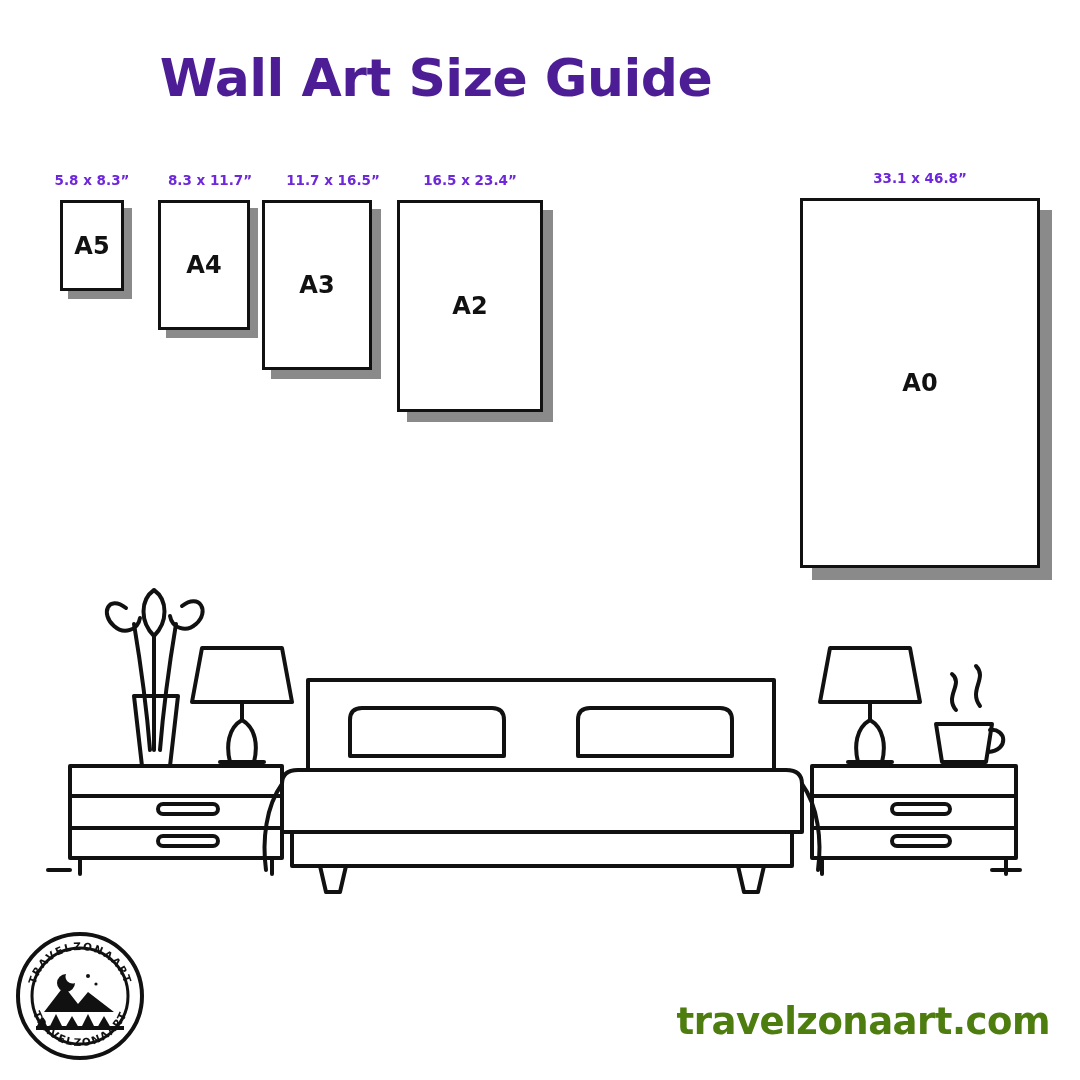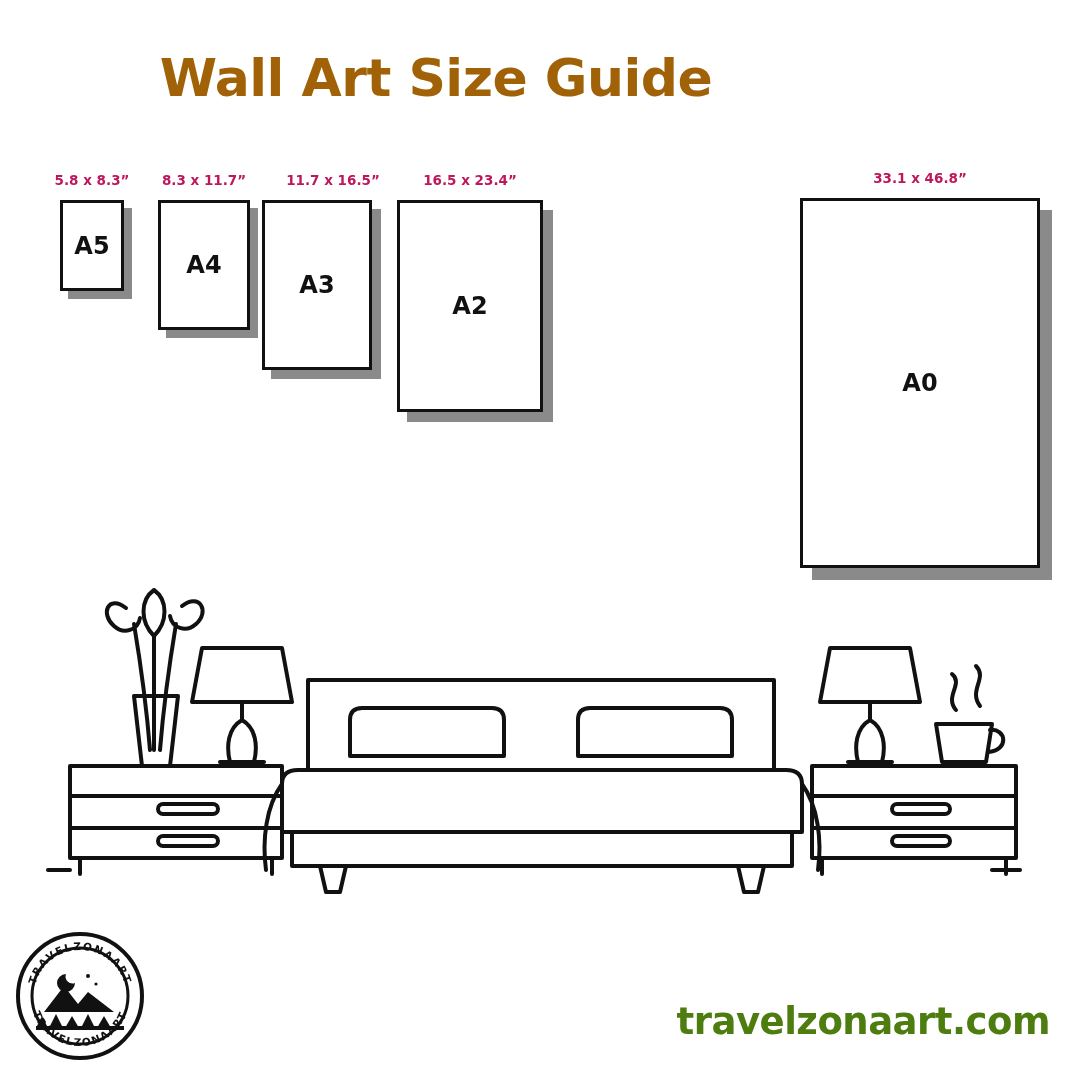--- a/index.html
+++ b/index.html
@@ -19,42 +19,42 @@
   
   #page-title {
     position: absolute;
     top: 48px;
     left: 0;
     width: 872px;
     text-align: center;
     font-size: 52px;
     font-weight: 700;
     letter-spacing: -0.5px;
-    color: #a16207;
+    color: #4c1d95;
   }
 
   
   #frames {
     position: absolute;
     left: 0;
     top: 0;
     width: 1080px;
     height: 600px;
   }
   .frame-group {
     position: absolute;
   }
   .frame-label {
     position: absolute;
     left: 50%;
     transform: translateX(-50%);
     white-space: nowrap;
     font-size: 13.5px;
     font-weight: 700;
-    color: #be185d;
+    color: #6d28d9;
   }
   .frame-shadow {
     position: absolute;
     background: #8a8a8a;
   }
   .frame-box {
     position: absolute;
     background: #ffffff;
     border: 3px solid #111111;
     box-sizing: border-box;
@@ -103,21 +103,21 @@
 <div id="frames">
 
   <div class="frame-group" style="left:60px; top:200px; width:64px; height:91px;">
     <div class="frame-label" style="top:-28px;">5.8 x 8.3”</div>
     <div class="frame-shadow" style="left:8px; top:8px; width:64px; height:91px;"></div>
     <div class="frame-box" style="left:0; top:0; width:64px; height:91px;">
       <span class="frame-name">A5</span>
     </div>
   </div>
 
-  <div class="frame-group" style="left:158px; top:200px; width:92px; height:130px;">
+  <div class="frame-group" style="left:158px; top:200px; width:92px; height:130px;padding-left:12px;">
     <div class="frame-label" style="top:-28px;">8.3 x 11.7”</div>
     <div class="frame-shadow" style="left:8px; top:8px; width:92px; height:130px;"></div>
     <div class="frame-box" style="left:0; top:0; width:92px; height:130px;">
       <span class="frame-name">A4</span>
     </div>
   </div>
 
   <div class="frame-group" style="left:262px; top:200px; width:110px; height:170px;padding-left:32px;">
     <div class="frame-label" style="top:-28px;">11.7 x 16.5”</div>
     <div class="frame-shadow" style="left:9px; top:9px; width:110px; height:170px;"></div>

